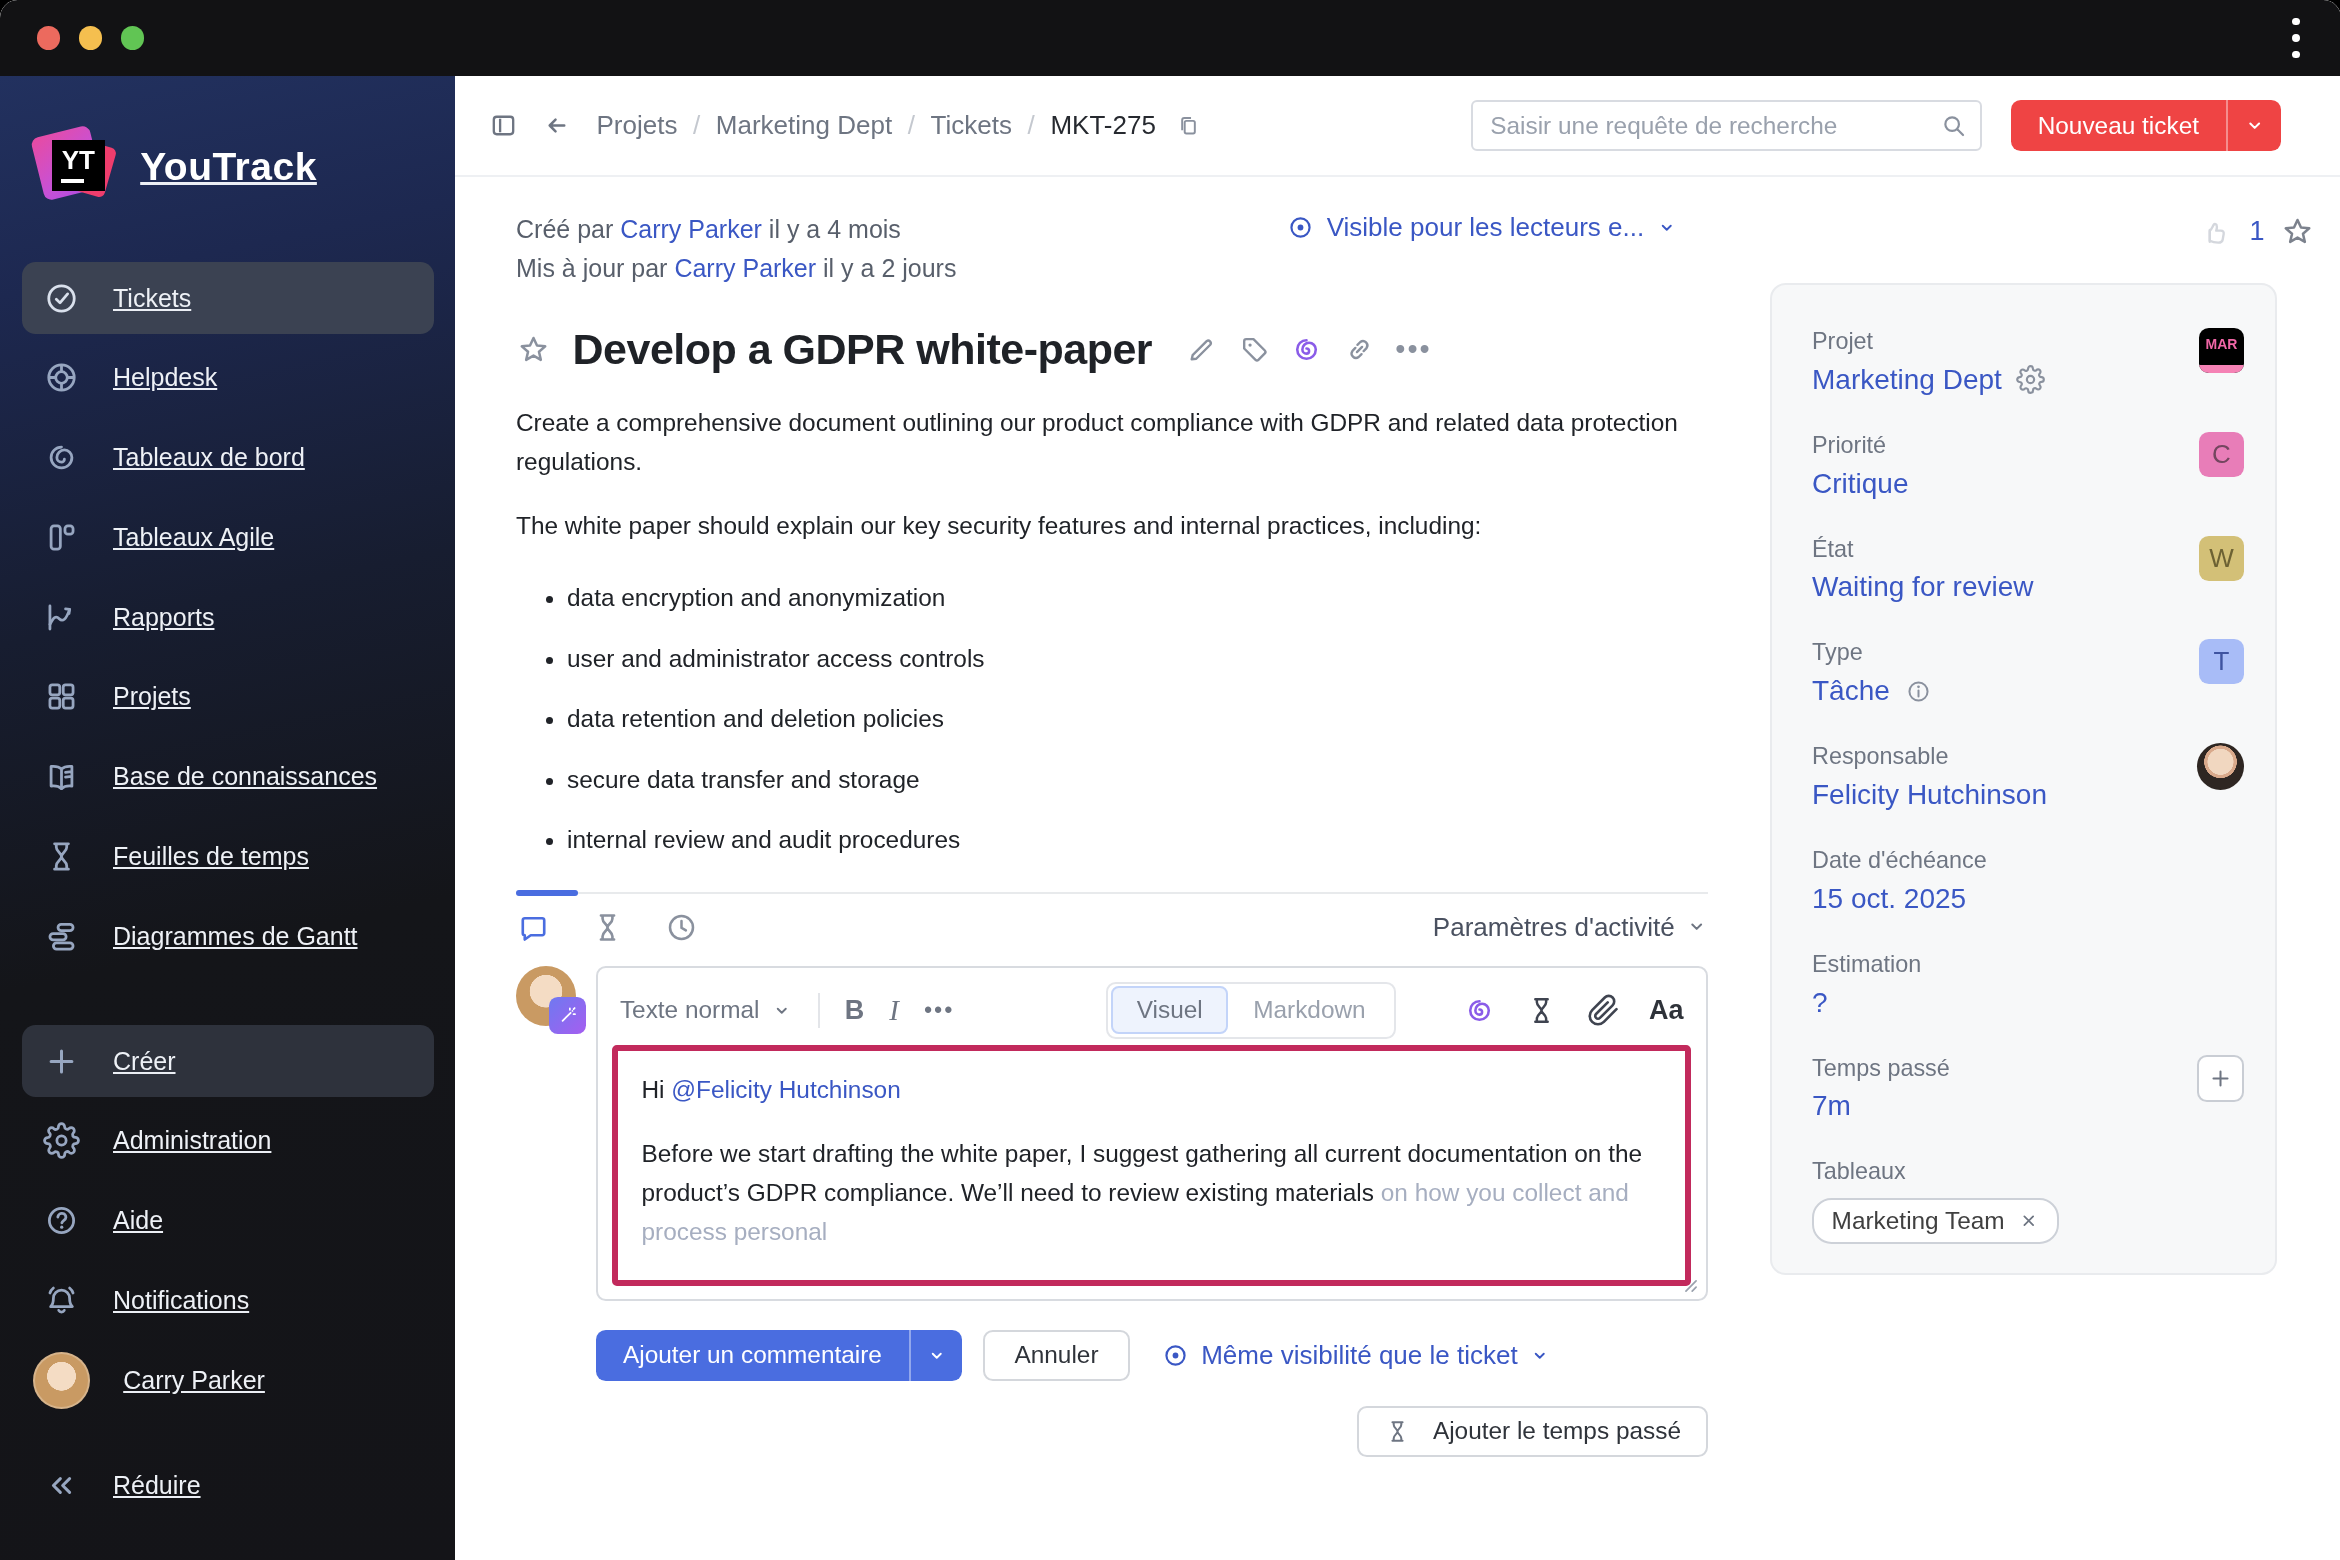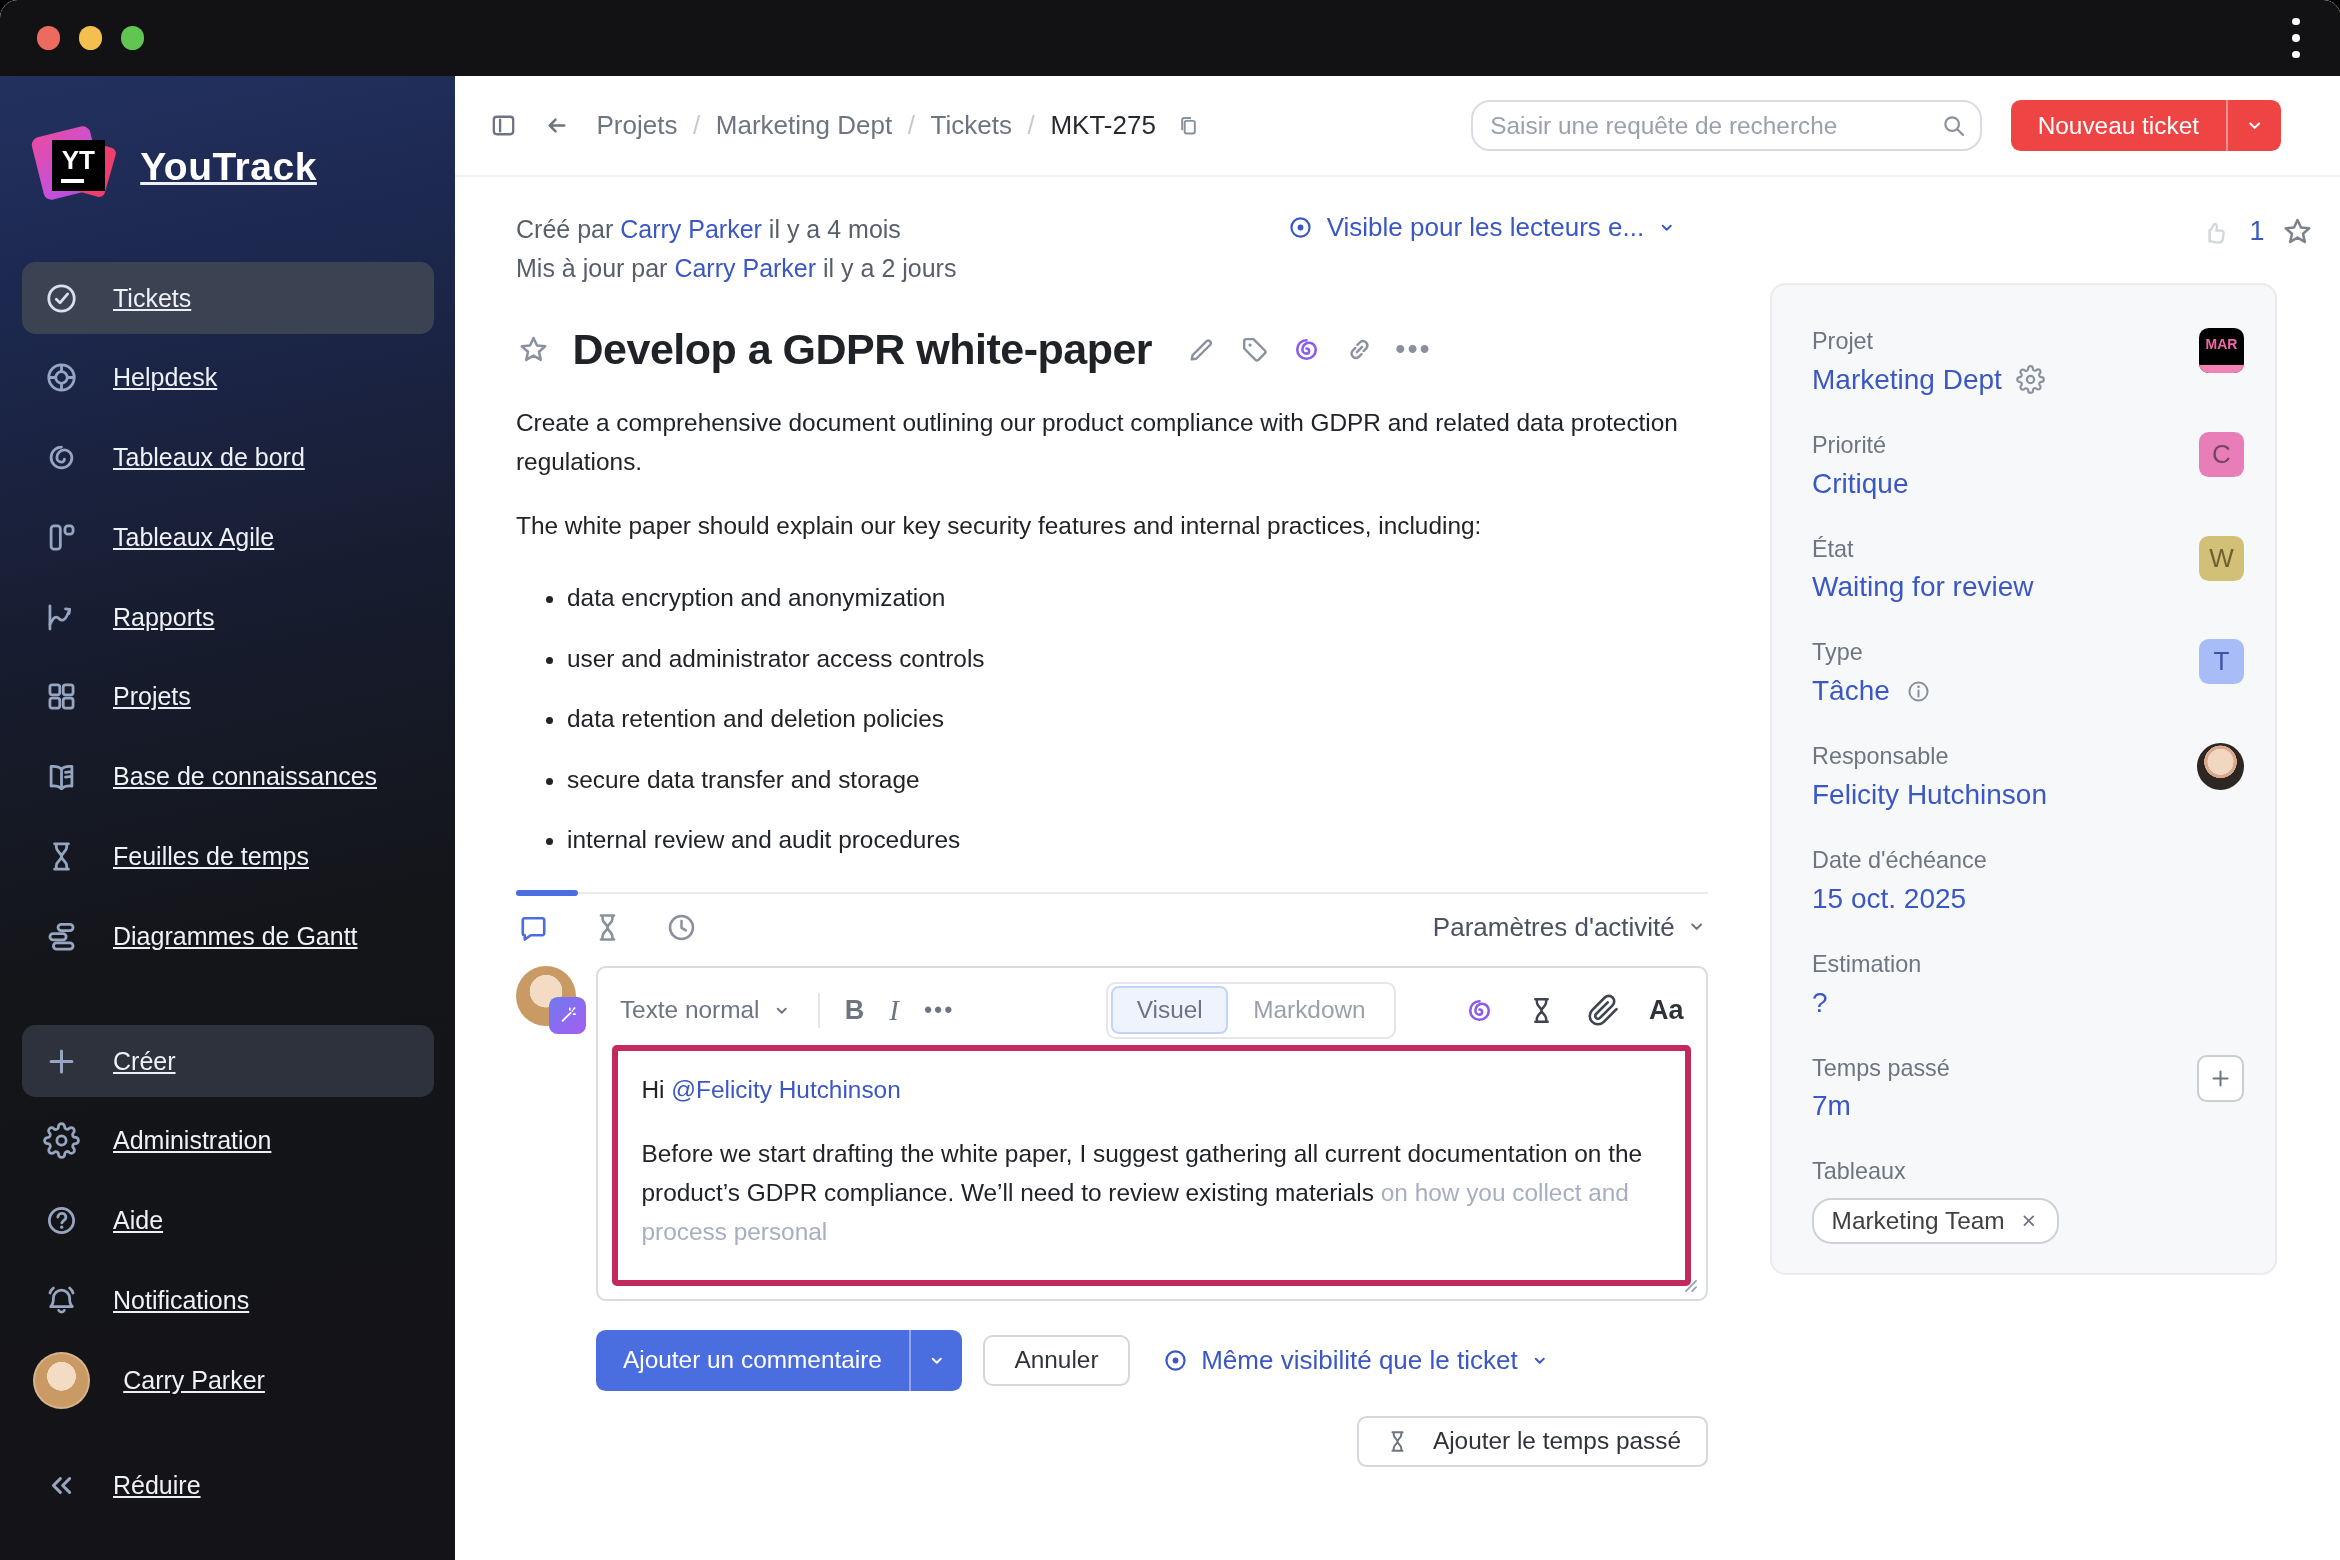--- a/index.html
+++ b/index.html
@@ -56,21 +56,21 @@
   .hdr { height:101px; flex:0 0 101px; display:flex; align-items:center; padding:0 60px 0 33px;
          border-bottom:2px solid #eef0f3; }
   .hico { width:31px; height:31px; color:#6e7582; cursor:pointer; }
   .hdr .back { margin-left:21.5px; }
   .crumbs { display:flex; align-items:center; gap:15.6px; margin-left:25px; font-size:26px; color:#6e7582; }
   .crumbs .sep { color:#c4c8cf; }
   .crumbs .cur { color:#26292f; }
   .copy-ic { width:27px; height:27px; color:#8a919e; margin-left:3.9px; cursor:pointer; }
   .hdr-spacer { flex:1; }
   .search { position:relative; width:511px; height:51px; margin-right:29px; }
-  .search input { width:100%; height:100%; border:2px solid #d8dbe1; border-radius:19px;
+  .search input { width:100%; height:100%; border:2px solid #d8dbe1; border-radius:6px;
         font-size:24.4px; color:#4d7c0f; padding:0 55px 0 17.6px; outline:none;
         font-family:"Liberation Sans",sans-serif; }
   .search input::placeholder { color:#9aa1ad; }
   .search .mag { position:absolute; right:13.7px; top:10.7px; width:29px; height:29px; color:#8a919e; }
   .btn-new { display:flex; height:51px; background:#ef4444; border-radius:9.8px; overflow:hidden;
         color:#fff; align-items:stretch; cursor:pointer; }
   .btn-new .mainpart { display:flex; align-items:center; padding:0 27px; font-size:24.4px; }
   .btn-new .divider { width:2px; background:rgba(255,255,255,.4); }
   .btn-new .chev { width:53px; display:flex; align-items:center; justify-content:center; }
   .btn-new .chev .hico { color:#fff; width:23.4px; height:23.4px; }
@@ -138,21 +138,21 @@
   .tb-aa { font-size:27px; font-weight:700; color:#2f333a; cursor:pointer; }
 
   .ed-text { border:6.8px solid #c22a5c; border-radius:4.9px; margin-top:5.9px; padding:19.5px 23.4px 29px;
         font-size:24.4px; line-height:39px; color:#202328; min-height:224px; cursor:text; }
   .ed-text .mention { color:#3a57c4; }
   .ed-text .para { margin-top:25px; }
   .ed-text .ghost { color:#a6aec0; }
   .grip { position:absolute; right:5.9px; bottom:3.9px; width:25px; height:25px; color:#9aa1ad; cursor:nwse-resize; }
 
   .ed-actions { display:flex; align-items:center; margin-top:29px; margin-left:80px; }
-  .btn-submit { display:flex; height:61px; background:#4a6de0; border-radius:9.8px; overflow:hidden;
+  .btn-submit { display:flex; height:51px; background:#4a6de0; border-radius:9.8px; overflow:hidden;
         color:#fff; cursor:pointer; }
   .btn-submit .mainpart { display:flex; align-items:center; padding:0 27px; font-size:24.4px; }
   .btn-submit .divider { width:2px; background:rgba(255,255,255,.4); }
   .btn-submit .chev { width:51px; display:flex; align-items:center; justify-content:center; }
   .btn-submit .chev .hico { width:21.5px; height:21.5px; color:#fff; }
   .btn-cancel { height:51px; border:2px solid #d4d7dc; border-radius:9.8px; background:#fff;
         font-size:24.4px; color:#2f333a; padding:0 29px; margin-left:21.5px; display:flex; align-items:center; cursor:pointer; }
   .cmt-visib { display:flex; align-items:center; gap:11.7px; color:#3a57c4; font-size:26px;
         margin-left:31px; cursor:pointer; }
   .cmt-visib .ico { width:29px; height:29px; }

